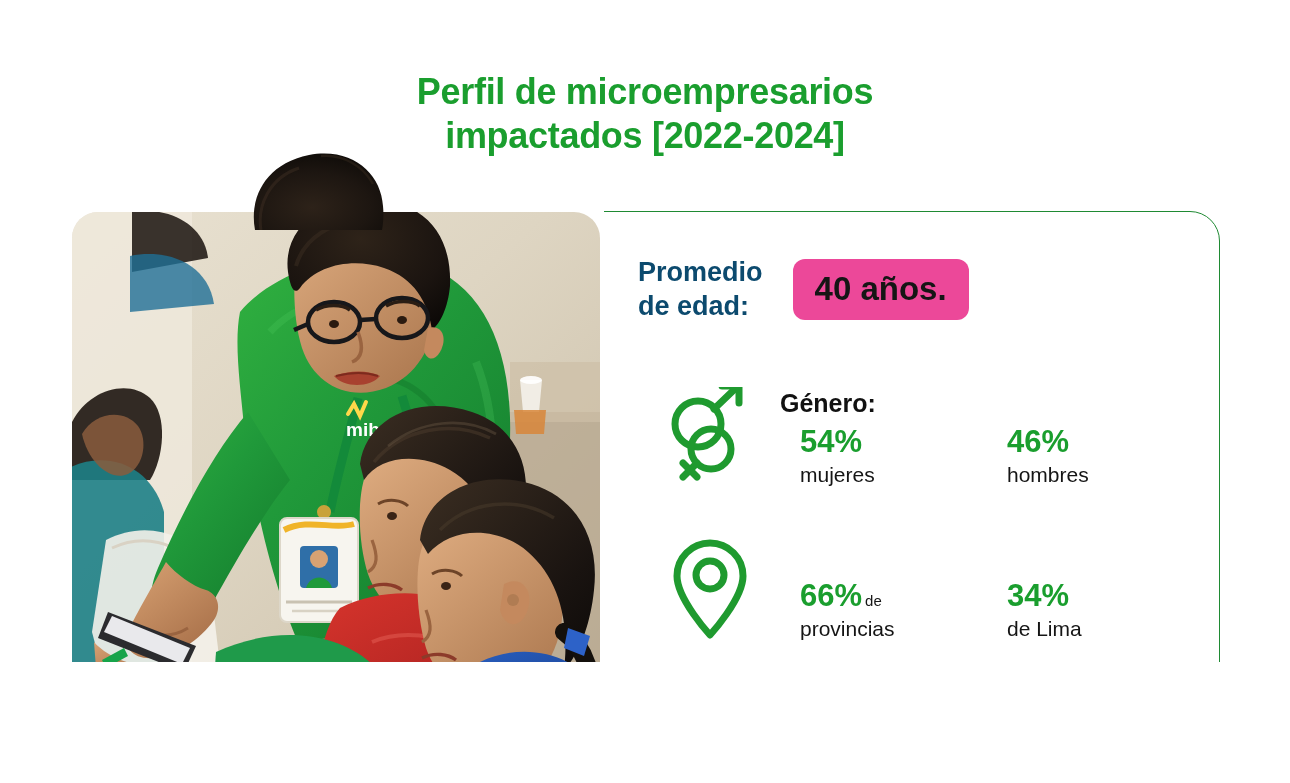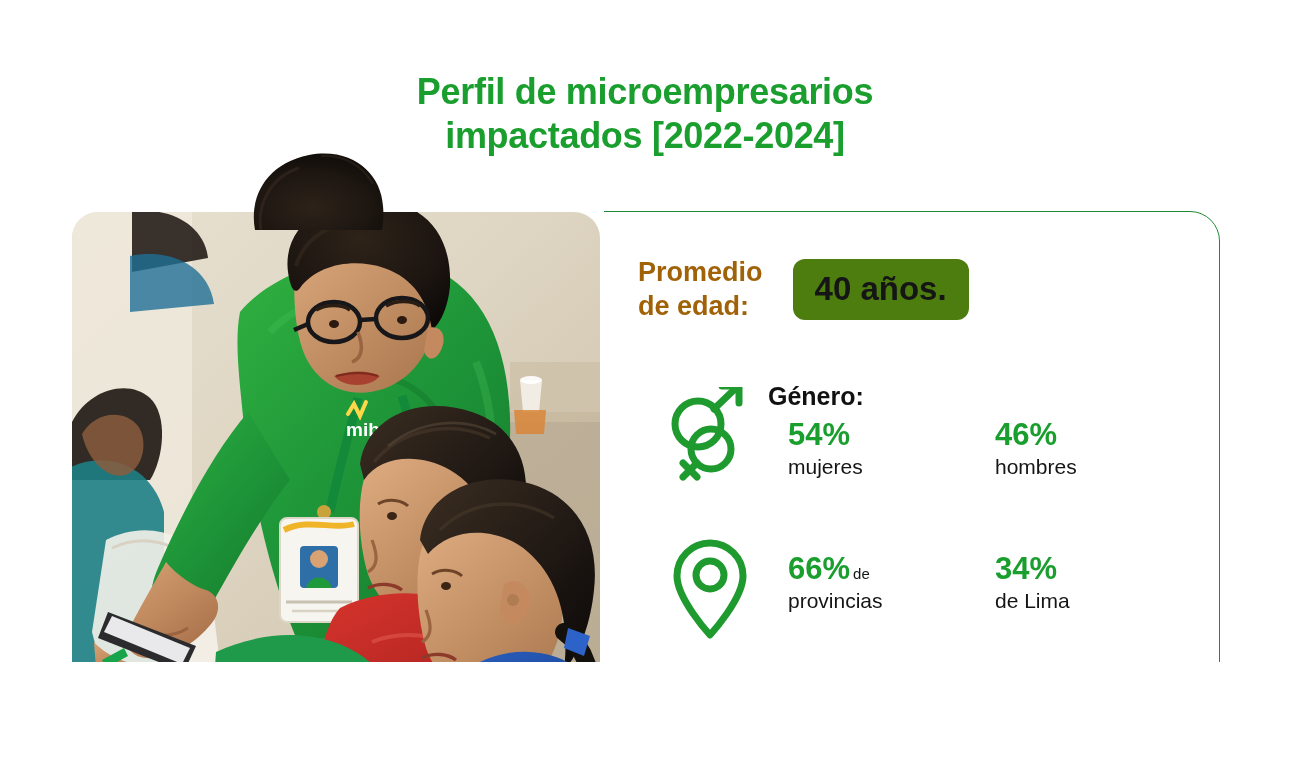--- a/index.html
+++ b/index.html
@@ -100,44 +100,44 @@
   
   .age-row {
     position: absolute;
     left: 38px;
     top: 45px;
     display: flex;
     align-items: center;
     gap: 30px;
   }
   .age-label {
-    color: #a16207;
+    color: #0c4a6e;
     font-size: 27px;
     font-weight: bold;
     line-height: 1.25;
     white-space: pre-line;
     text-align: left;
   }
   .age-badge {
-    background: #4d7c0f;
+    background: #ec4899;
     border-radius: 12px;
     padding: 13px 22px 15px 22px;
     color: #151515;
     font-size: 33px;
     font-weight: bold;
     line-height: 1;
     white-space: nowrap;
   }
 
   
   .stat-block {
     position: absolute;
     display: flex;
-    align-items: center;
-    gap: 0;
+    align-items: flex-end;
+    gap: 12px;
   }
   .stat-gender { left: 52px; top: 162px; }
   .stat-origin { left: 52px; top: 312px; }
 
   .stat-icon {
     width: 116px;
     flex: 0 0 116px;
     display: flex;
     align-items: center;
     justify-content: center;

